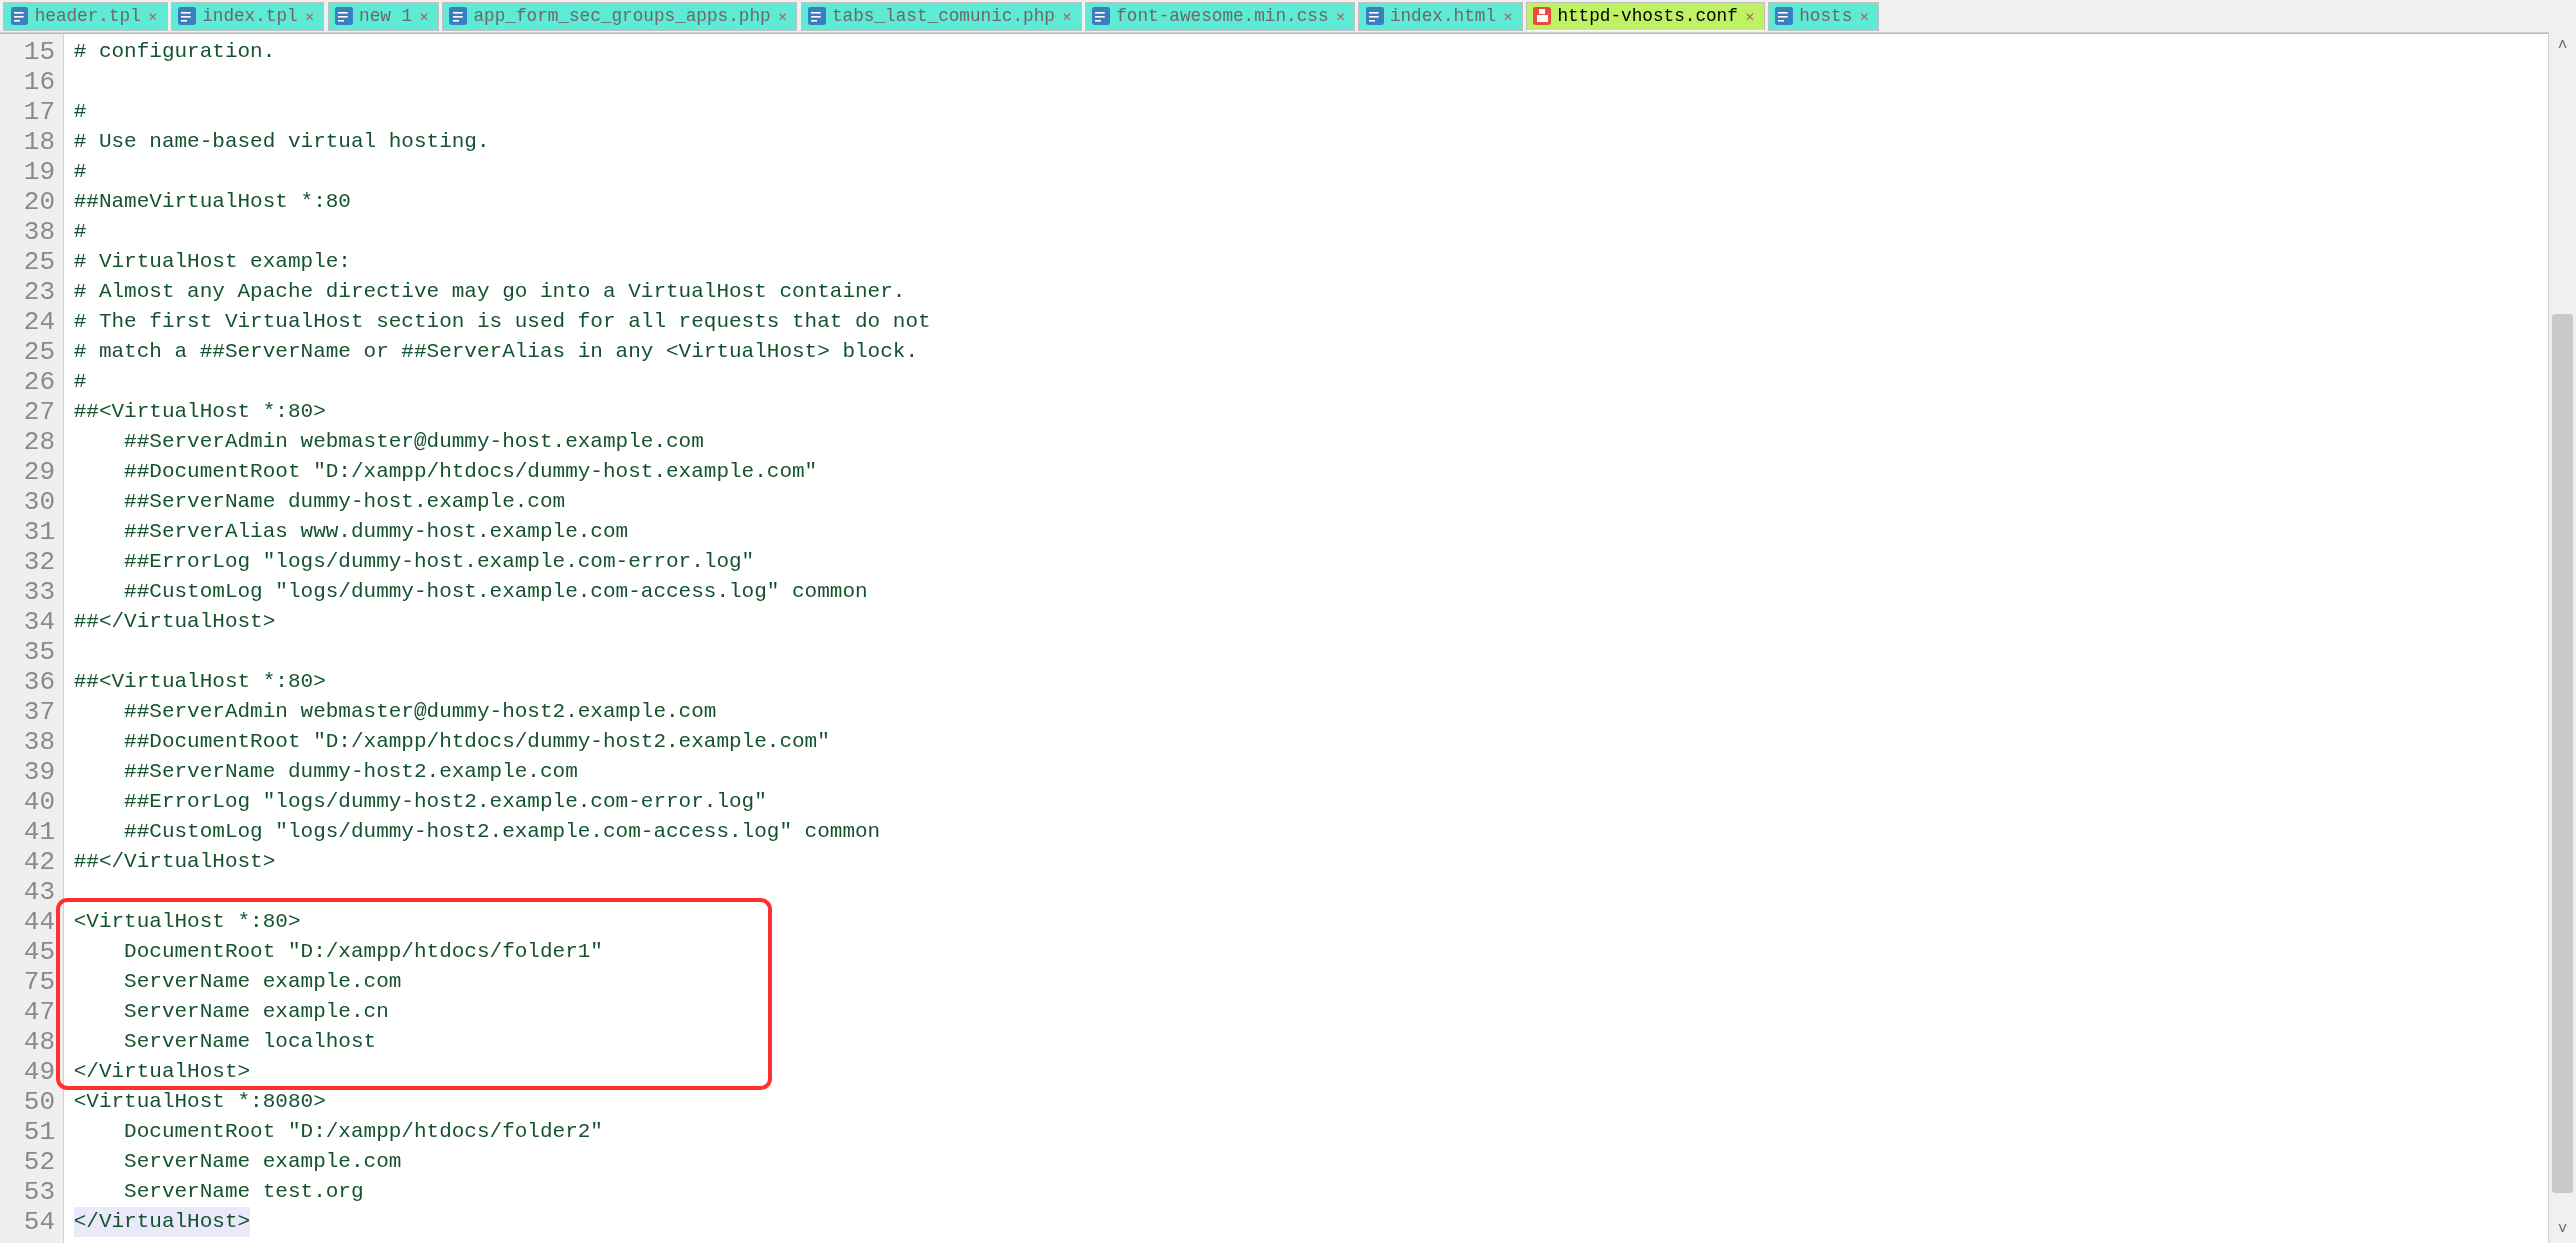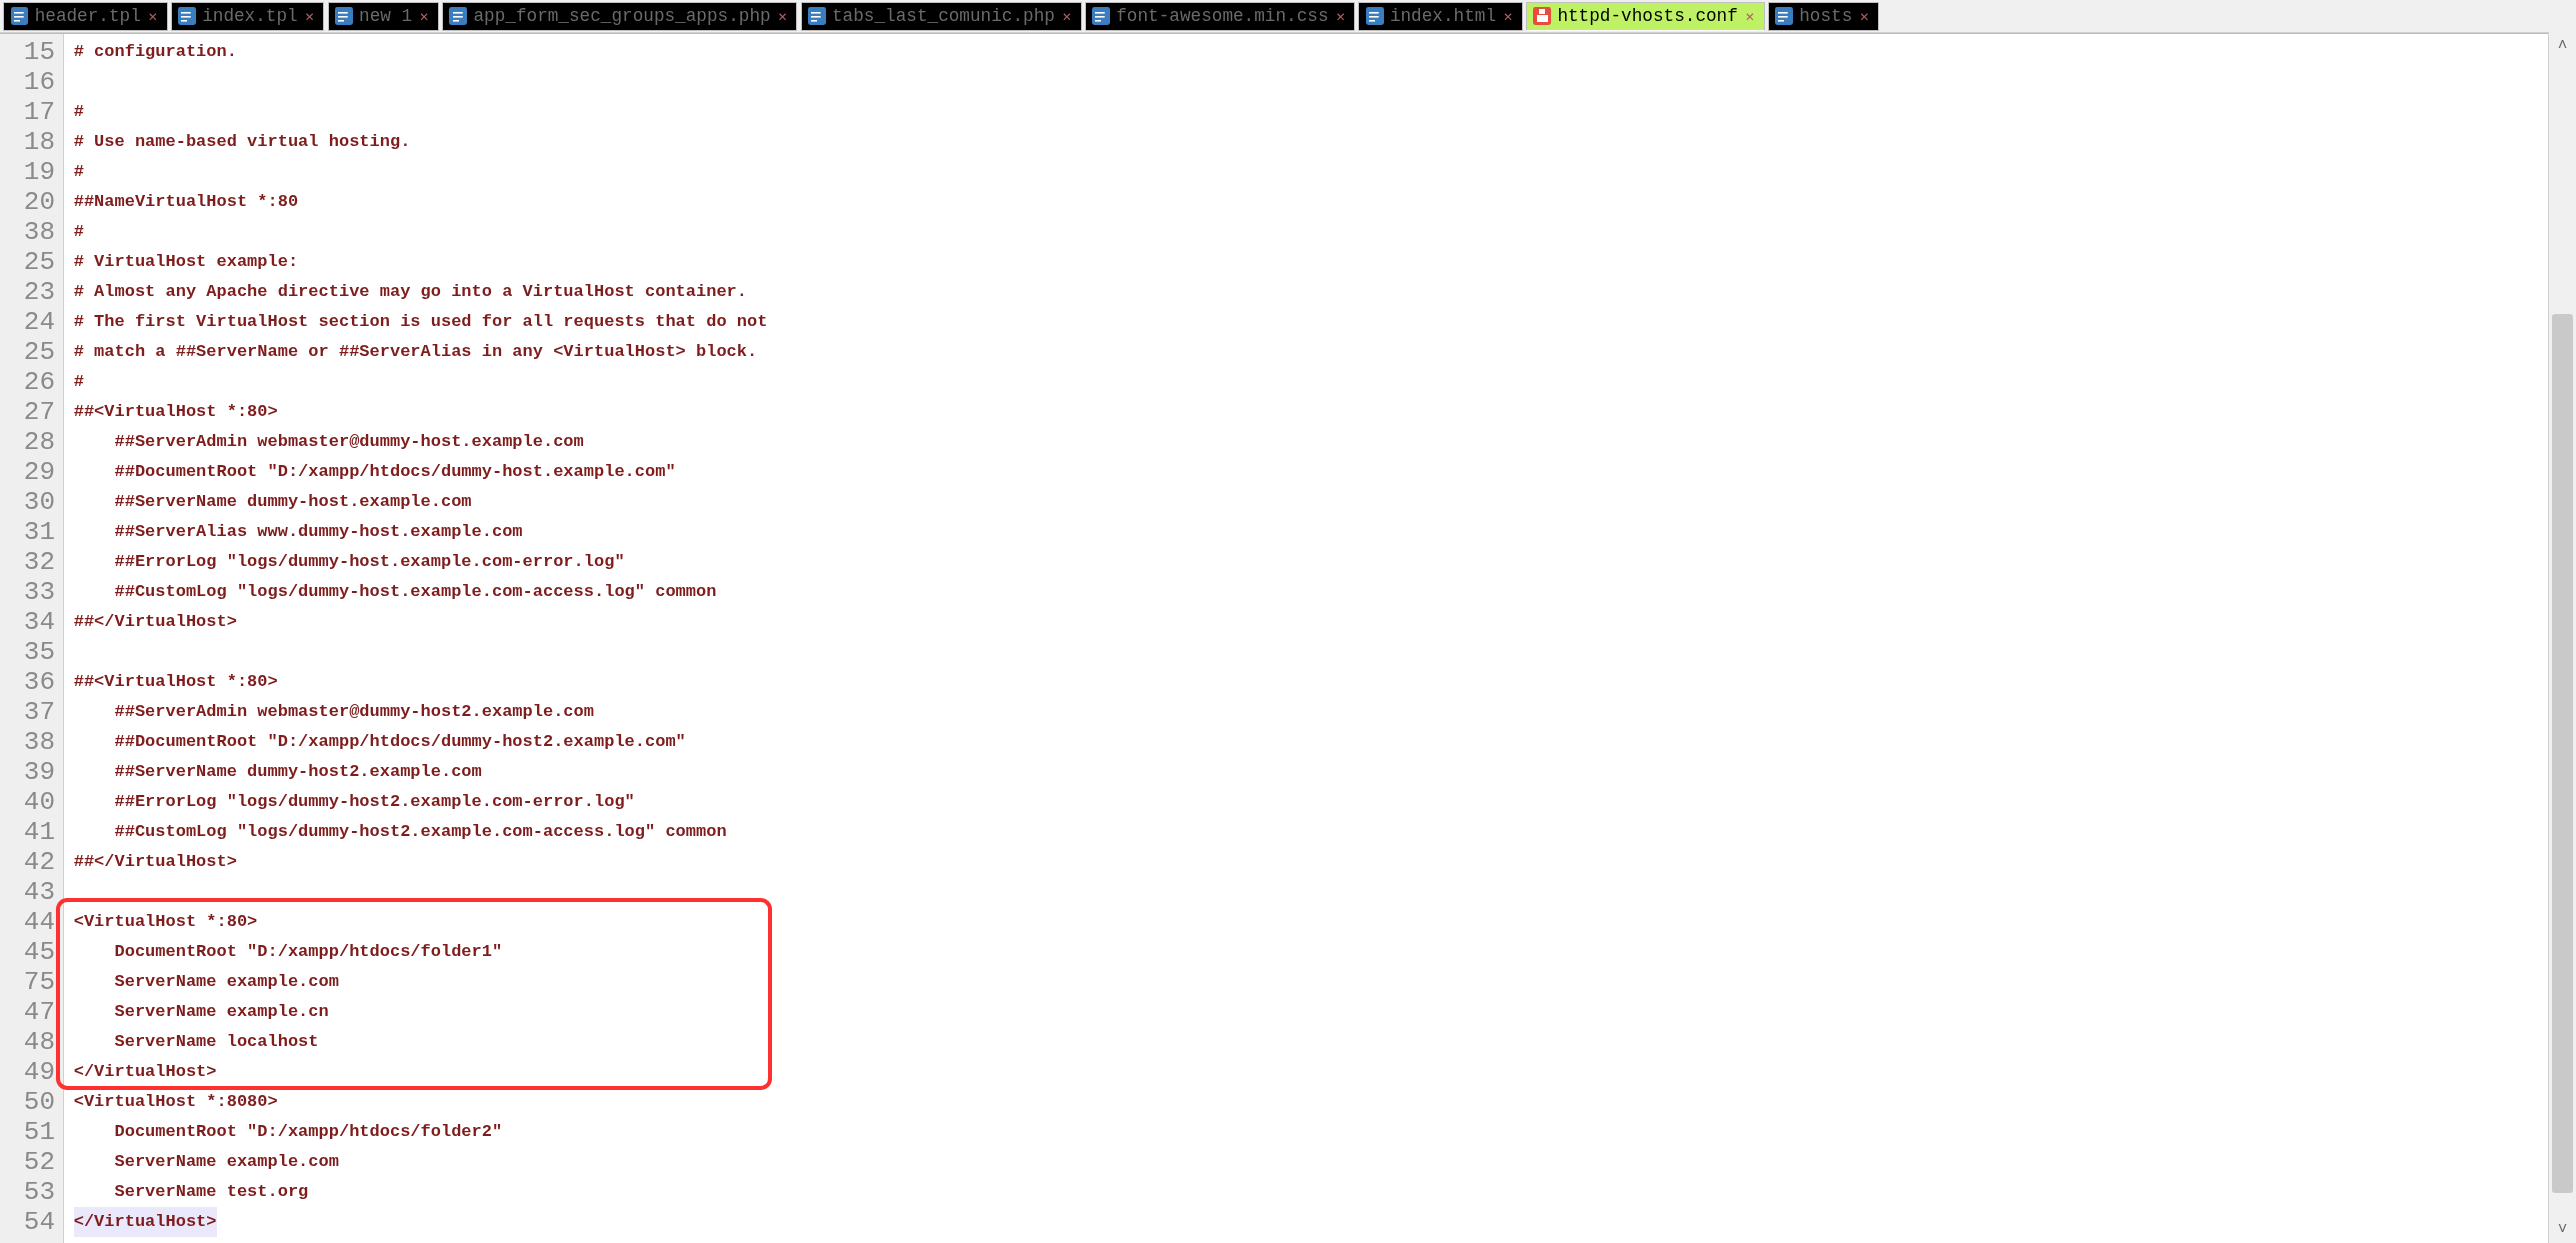--- a/index.html
+++ b/index.html
@@ -30,21 +30,21 @@
     font-family: "SimSun", "Courier New", monospace;
     font-size: 17.7px;
   }
   .tab {
     display: flex;
     align-items: center;
     padding: 0 6.4px;
     height: 29px;
     margin-right: 3.2px;
     border: 0.8px solid #c0c0c0;
-    background: #000000;
+    background: #5eead4;
     box-sizing: border-box;
   }
   .tab.active {
     background: #bef264;
     border-bottom: 0.8px solid #ffffff;
   }
   .tab .tab-icon {
     display: inline-block;
     width: 17.7px;
     height: 17.7px;
@@ -150,27 +150,26 @@
     text-align: right;
     padding: 3.2px 8px 3.2px 0;
     box-sizing: border-box;
     font-family: Consolas, "Courier New", monospace;
     border-right: 0.8px solid #d0d0d0;
     user-select: none;
   }
   .code {
     flex: 1;
     padding: 3.2px 0 3.2px 9.7px;
-    font-size: 17px;
+    font-size: 21px;
     line-height: 30px;
-    color: #7f1d1d;
+    color: #14532d;
     white-space: pre;
     font-family: Consolas, "Courier New", monospace;
     position: relative;
-    font-weight: bold;
   }
   .code .line { display: block; height: 30px; }
   .code .current-line {
     background: #eae8fb;
     display: inline-block;
     min-width: 16px;
   }
 
   
   .redbox {

